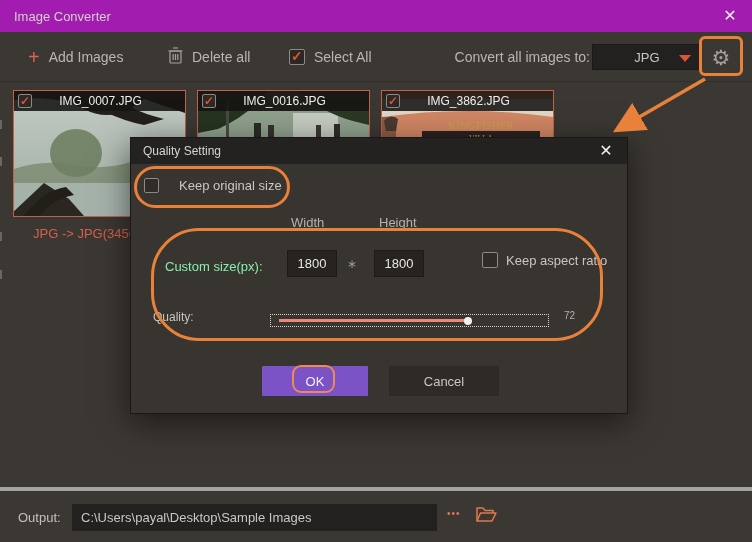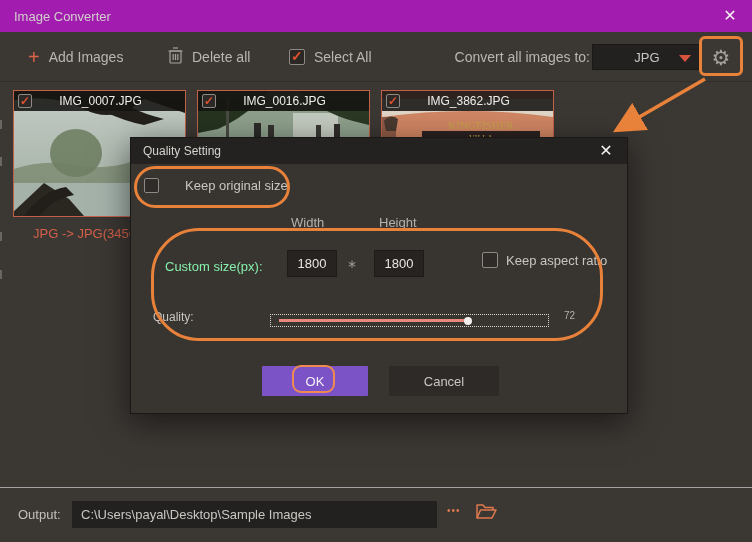--- a/index.html
+++ b/index.html
@@ -28,33 +28,33 @@
   
   .thumb { position:absolute; top:90px; width:173px; height:127px; border:1px solid #c2604a; background:#222; overflow:hidden; cursor:pointer; }
   .thumb .thumb-head { position:absolute; left:0; top:0; width:100%; height:20px; background:rgba(22,20,18,0.88); z-index:3; display:flex; align-items:center; }
   .thumb .thumb-head .checkbox { width:14px; height:14px; margin-left:4px; background:#2c2927; }
   .thumb .thumb-head .check { font-size:12px; top:-1px; }
   .thumb .fname { flex:1; text-align:center; color:#f0eeec; font-size:12px; padding-right:16px; }
   .thumb svg { position:absolute; left:0; top:0; }
   .caption { position:absolute; left:33px; top:226px; font-size:13px; color:#d4604a; white-space:nowrap; }
 
   
-  .output-bar { position:absolute; left:0; top:487px; width:752px; height:50px; background:#3b3733; border-top:1px solid #a3a3a3; }
+  .output-bar { position:absolute; left:0; top:487px; width:752px; height:50px; background:#3b3733; border-top:4px solid #a3a3a3; }
   .output-label { position:absolute; left:18px; top:19px; font-size:13px; color:#c3c0bc; }
   .output-path { position:absolute; left:72px; top:13px; width:365px; height:27px; background:#232120; border:none; outline:none; color:#cac7c3; font-size:13px; padding-left:9px; font-family:"Liberation Sans", sans-serif; }
   .more-btn { position:absolute; left:447px; top:12px; color:#e07b4f; font-size:17px; letter-spacing:1px; cursor:pointer; }
   .folder-btn { position:absolute; left:476px; top:15px; cursor:pointer; }
   .convert-btn { position:absolute; left:597px; top:6px; width:139px; height:42px; background:#7c53c6; border:none; border-radius:3px; color:#f2f0f4; font-size:14px; cursor:pointer; font-family:"Liberation Sans", sans-serif; }
 
   
   .dialog { position:absolute; left:130px; top:137px; width:498px; height:277px; background:#38342f; border:1px solid #191817; box-shadow:0 8px 30px rgba(0,0,0,0.55); z-index:10; }
   .dialog-header { position:absolute; left:0; top:0; width:100%; height:26px; background:#242220; }
   .dialog-title { position:absolute; left:12px; top:6px; font-size:12px; color:#d6d3cf; }
   .dialog-close { position:absolute; right:10px; top:2px; width:22px; height:22px; color:#f4f2f0; font-size:16px; line-height:22px; text-align:center; cursor:pointer; }
-  .row-keep { position:absolute; left:13px; top:40px; display:flex; align-items:flex-end; gap:26px; }
+  .row-keep { position:absolute; left:13px; top:40px; display:flex; align-items:flex-end; gap:20px; }
   .row-keep .checkbox { width:15px; height:15px; background:#2e2b28; }
   .dlg-label { font-size:13px; color:#c9c6c2; }
   .col-head { position:absolute; top:77px; font-size:13px; color:#b5b2ae; }
   .col-width { left:160px; } .col-height { left:248px; }
   .size-label { position:absolute; left:34px; top:121px; font-size:13px; color:#86efac; }
   .size-input { position:absolute; top:112px; width:50px; height:27px; background:#262321; border:1px solid #1d1b1a; color:#e8e6e4; font-size:13px; text-align:center; font-family:"Liberation Sans", sans-serif; }
   .inp-w { left:156px; } .inp-h { left:243px; }
   .size-sep { position:absolute; left:216px; top:119px; color:#9a9793; font-size:12px; }
   .row-aspect { position:absolute; left:317px; top:114px; display:flex; align-items:center; gap:8px;padding-left:34px; }
   .row-aspect .checkbox { width:16px; height:16px; background:#2e2b28; }

